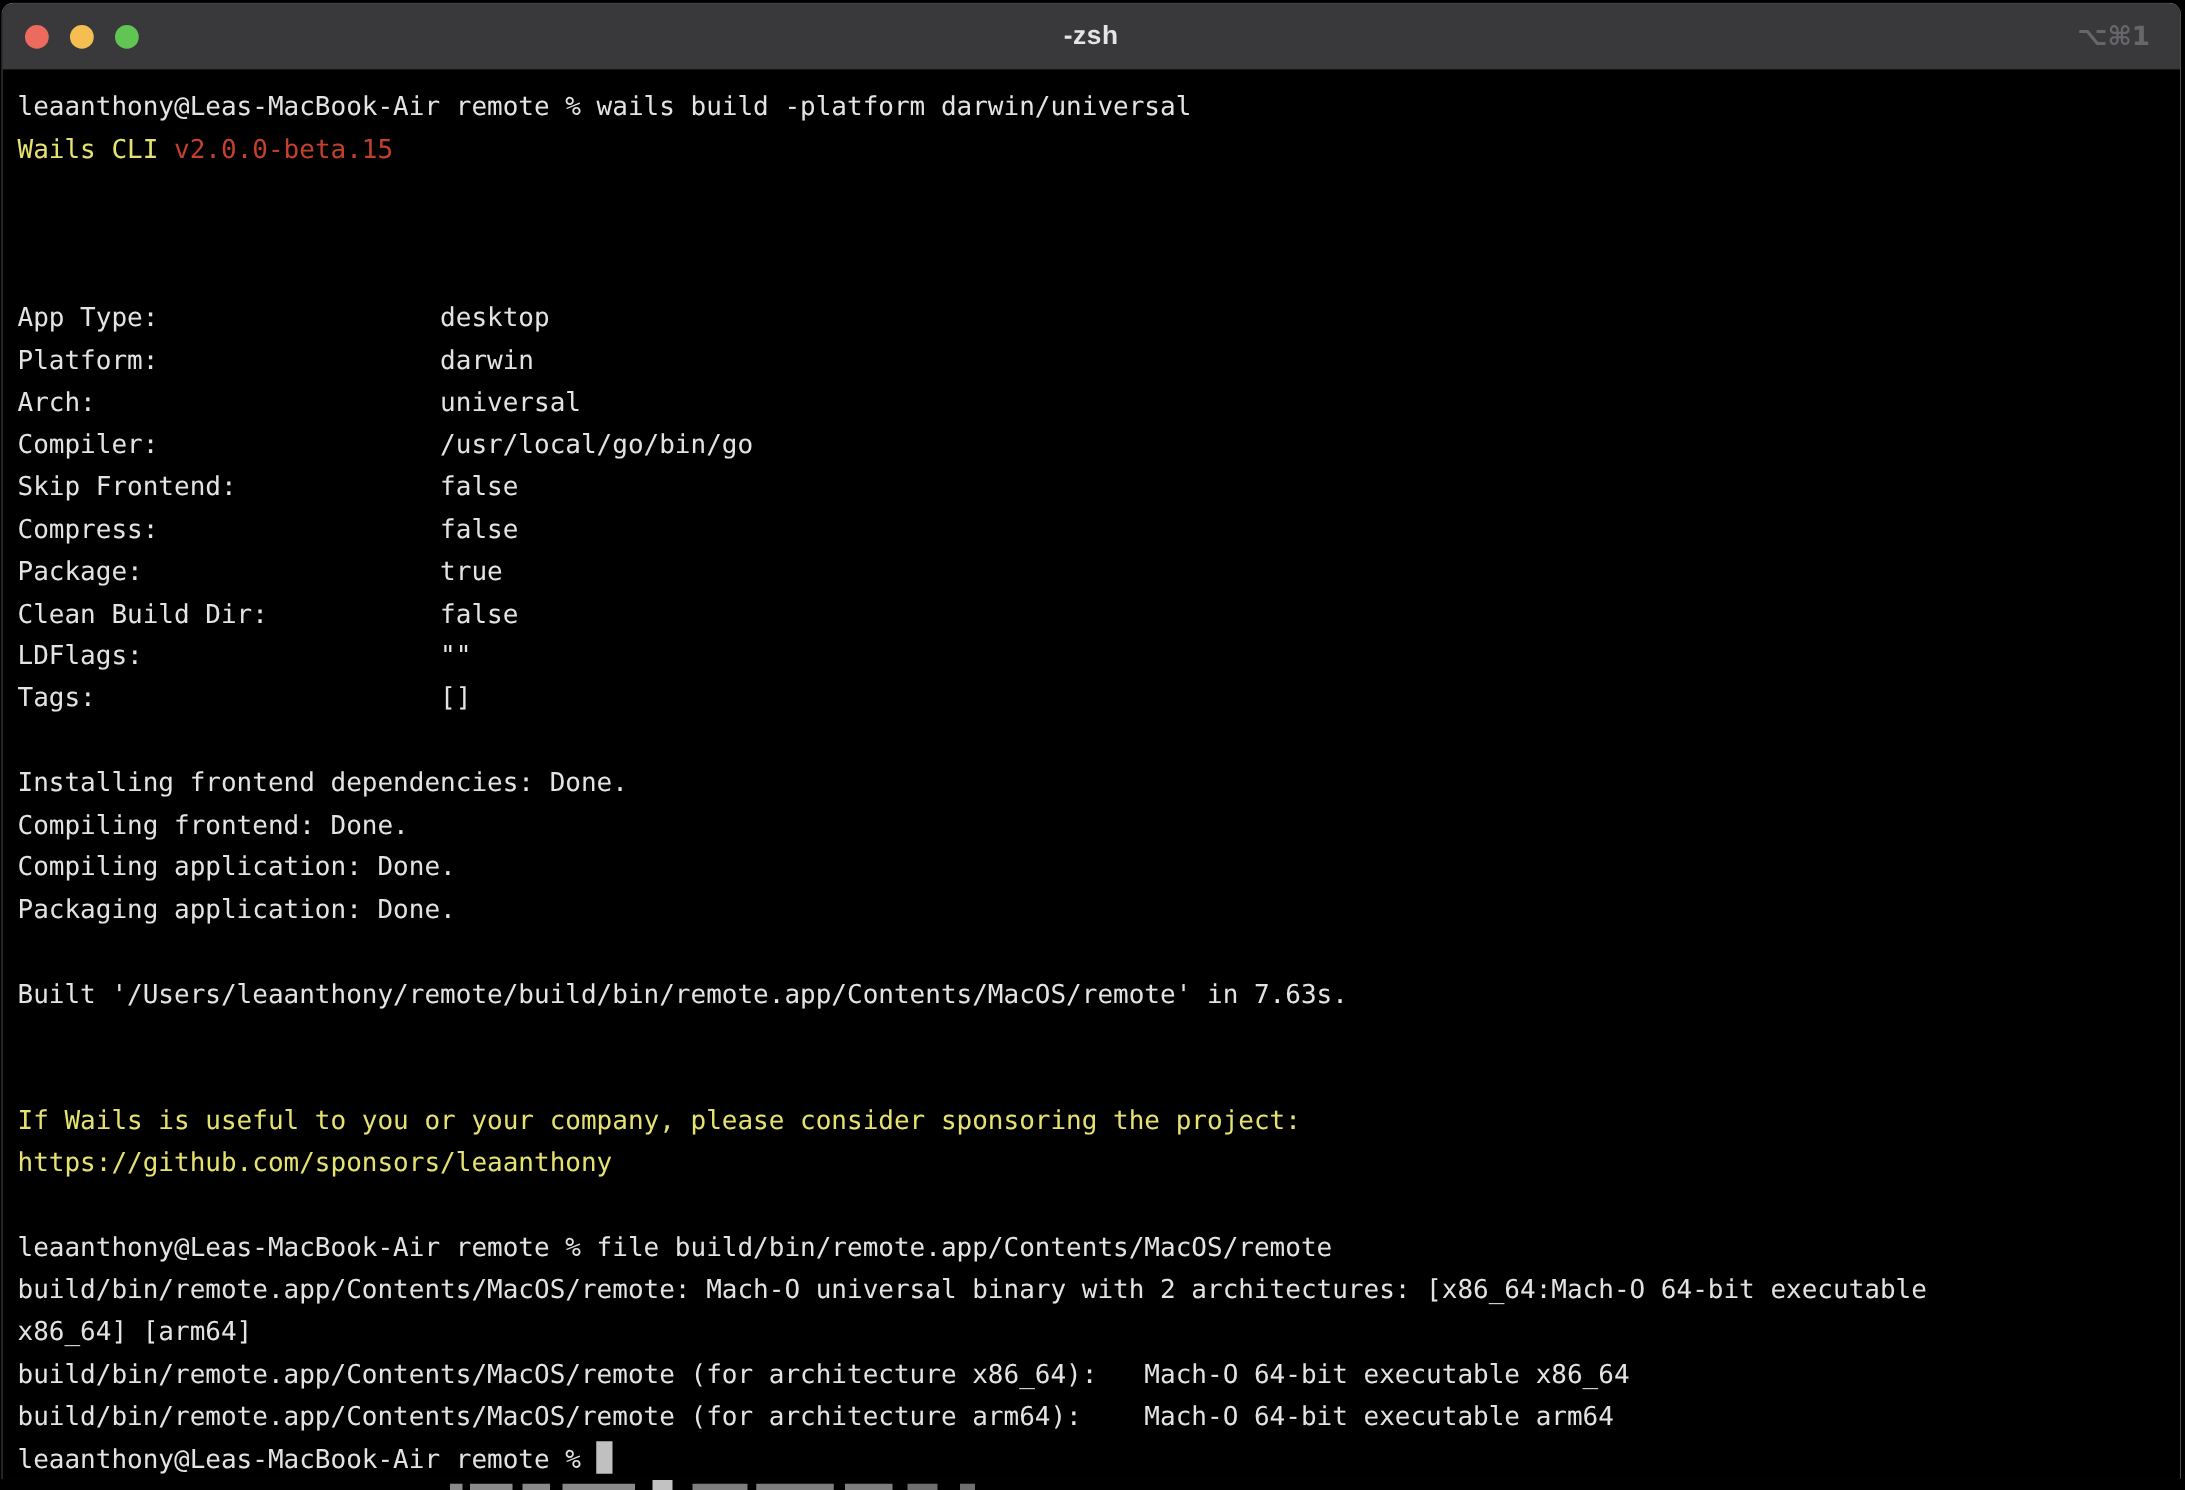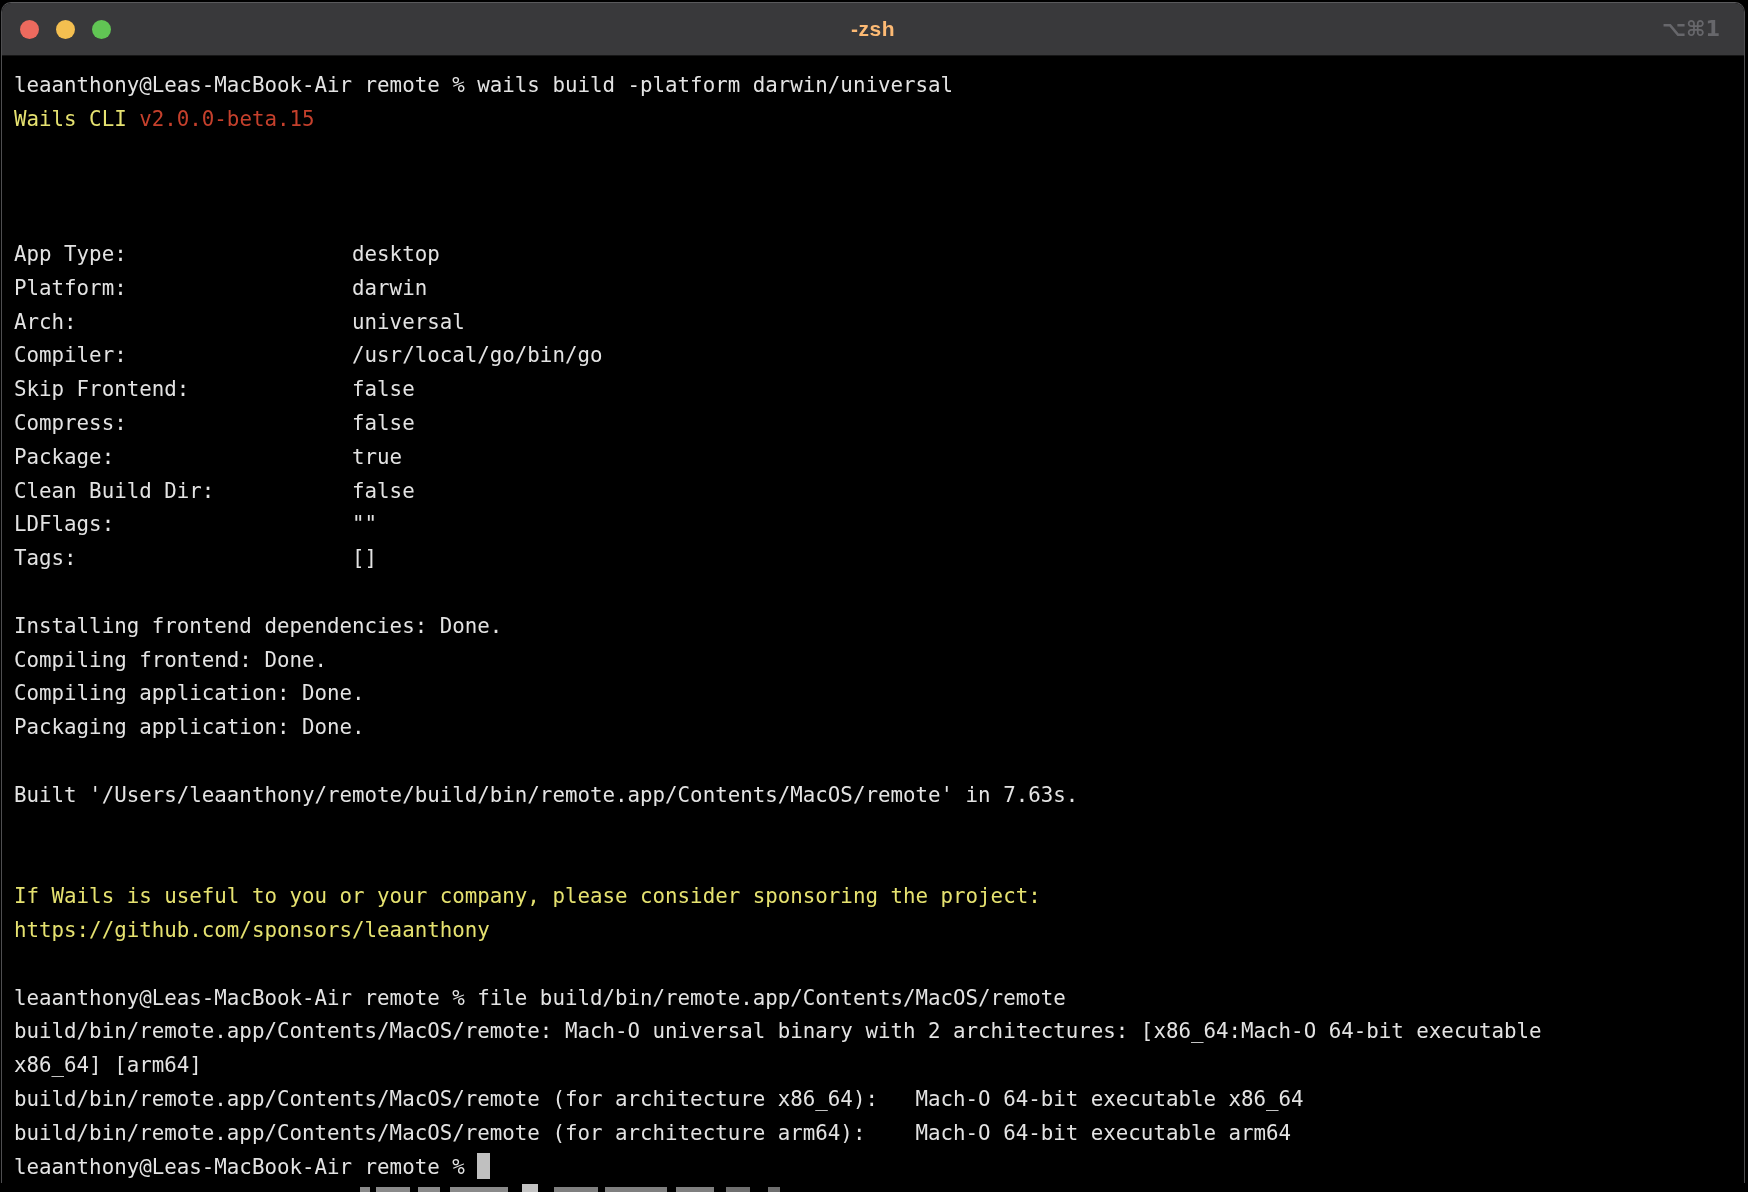--- a/index.html
+++ b/index.html
@@ -14,21 +14,21 @@
 
   .titlebar{
     position:relative;height:52px;background:#39393b;
     border-radius:9px 9px 0 0;border-bottom:1px solid #161616;
   }
   .lights{position:absolute;left:18px;top:0;height:52px;display:flex;align-items:center;gap:17px;}
   .light{width:19px;height:19px;border-radius:50%;border:none;padding:0;cursor:default;}
   .titlebar-title{
     position:absolute;left:0;right:0;top:0;height:52px;
     display:flex;align-items:center;justify-content:center;
-    color:#fdba74;font:bold 21px "Liberation Sans",sans-serif;letter-spacing:.5px;
+    color:#e5e5e5;font:bold 21px "Liberation Sans",sans-serif;letter-spacing:.5px;
   }
   .titlebar-shortcut{
     position:absolute;right:24px;top:0;height:52px;display:flex;align-items:center;
     color:#67676b;font:bold 21px "DejaVu Sans",sans-serif;
   }
 
   .screen{
     padding:13px 12px 0 12px;
     font:20.8px/33.8px "DejaVu Sans Mono",monospace;
     white-space:pre;

